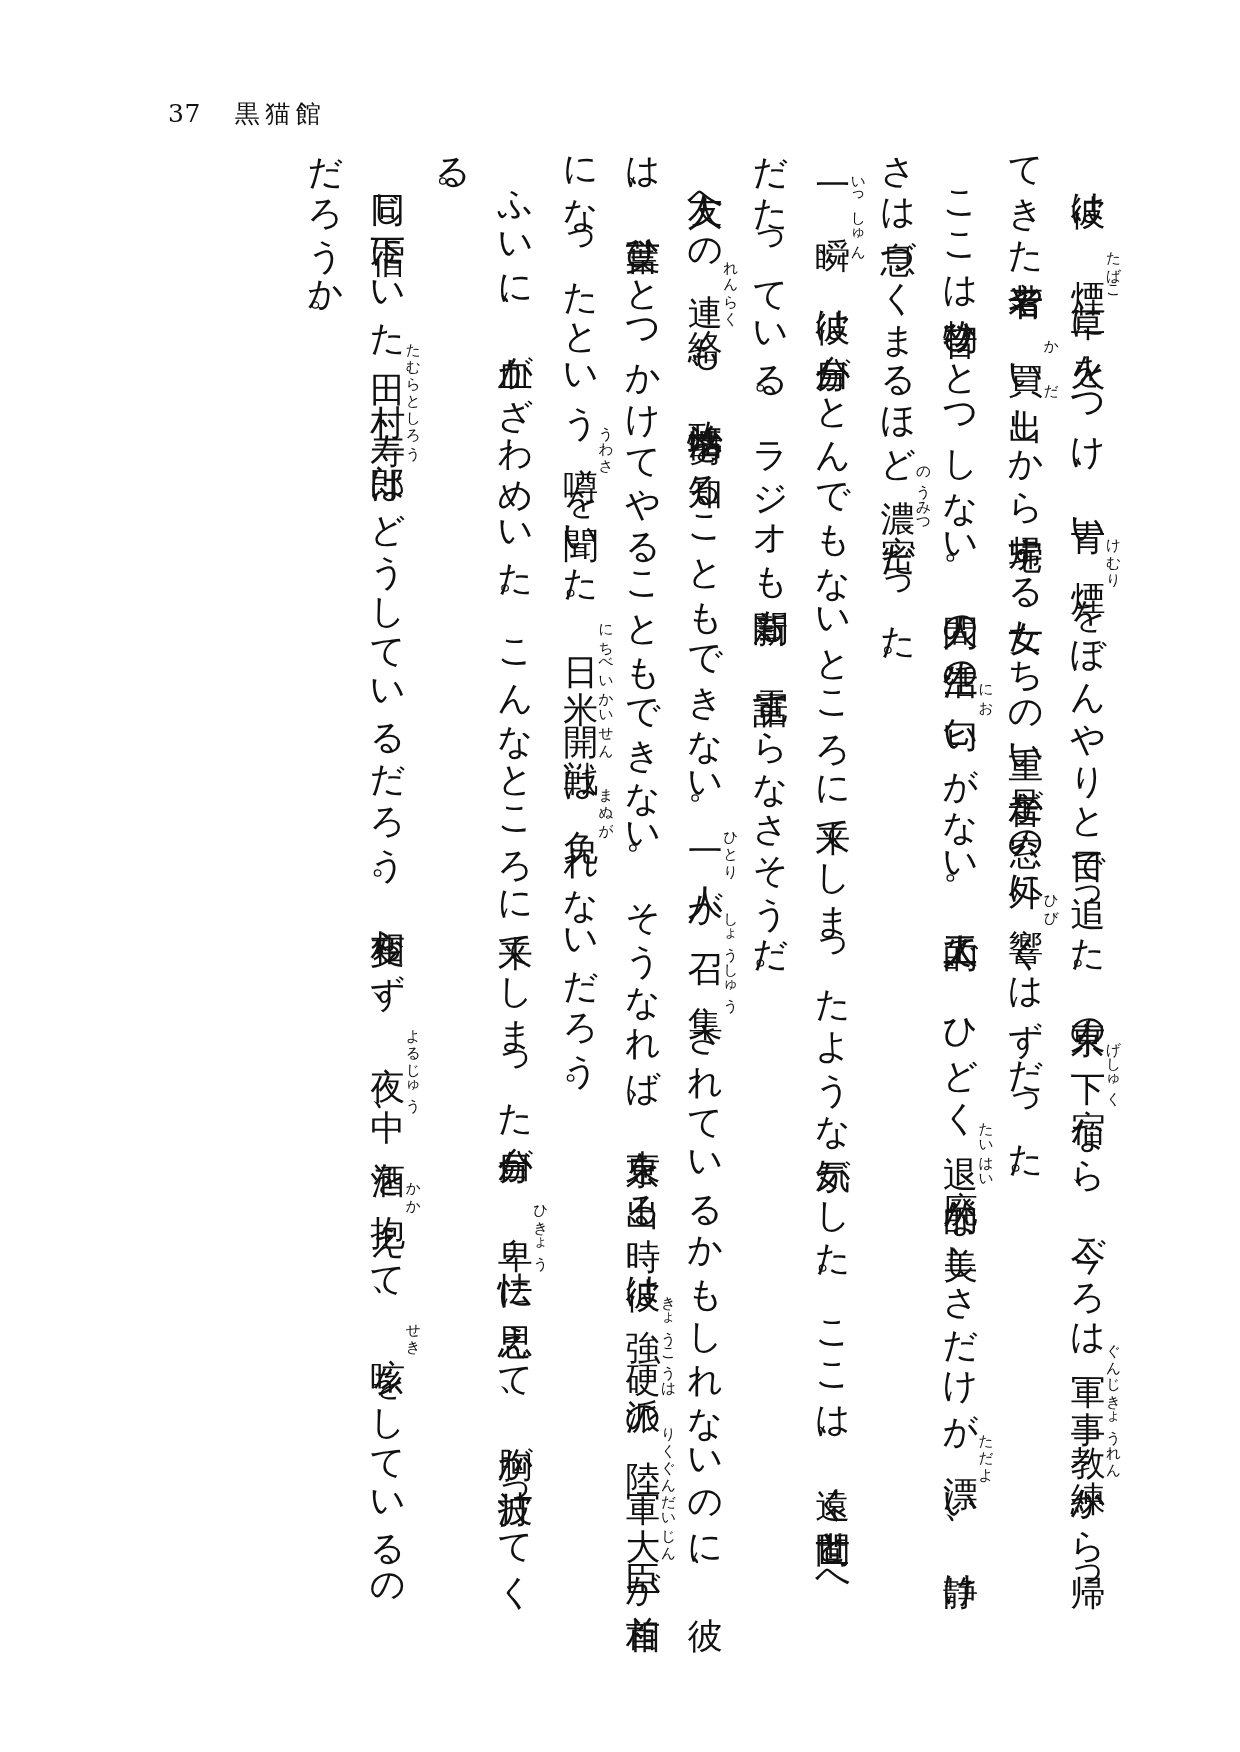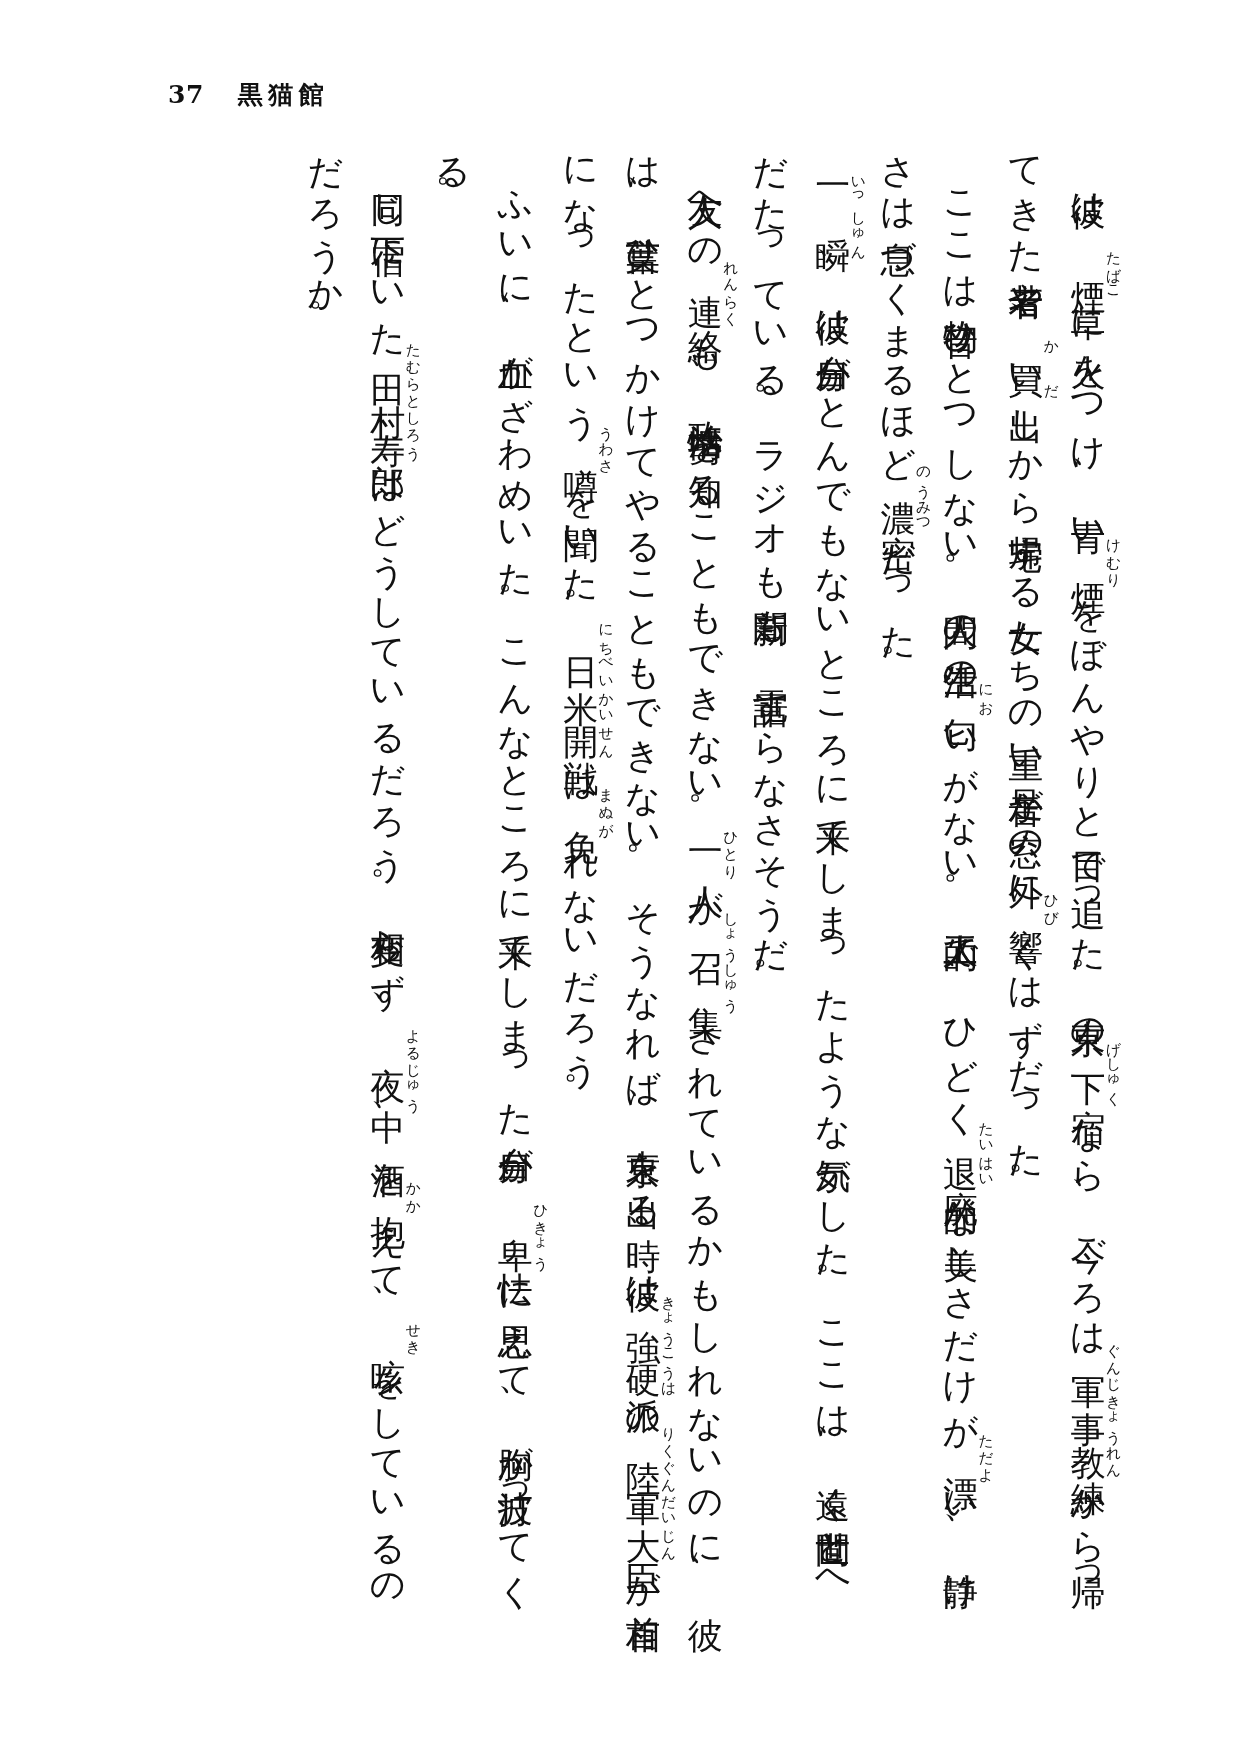--- a/index.html
+++ b/index.html
@@ -26,28 +26,28 @@
   .running-head {
     position: absolute;
     top: 78px;
     left: 168px;
     display: flex;
     align-items: baseline;
     gap: 34px;
     font-size: 25px;
     letter-spacing: 0.22em;
     color: #111;
-    font-weight: bold;
   }
   .running-head .folio {
     font-family: "DejaVu Serif", "Liberation Serif", serif;
     letter-spacing: 0.02em;
   }
   .running-head .book-title {
     font-family: "DejaVu Serif", "Liberation Serif", serif;
+    margin-top: 19px;
   }
 
   
   .body-text {
     position: absolute;
     top: 132px;
     right: 118px;
     width: 1000px;
     height: 1460px;
     writing-mode: vertical-rl;

